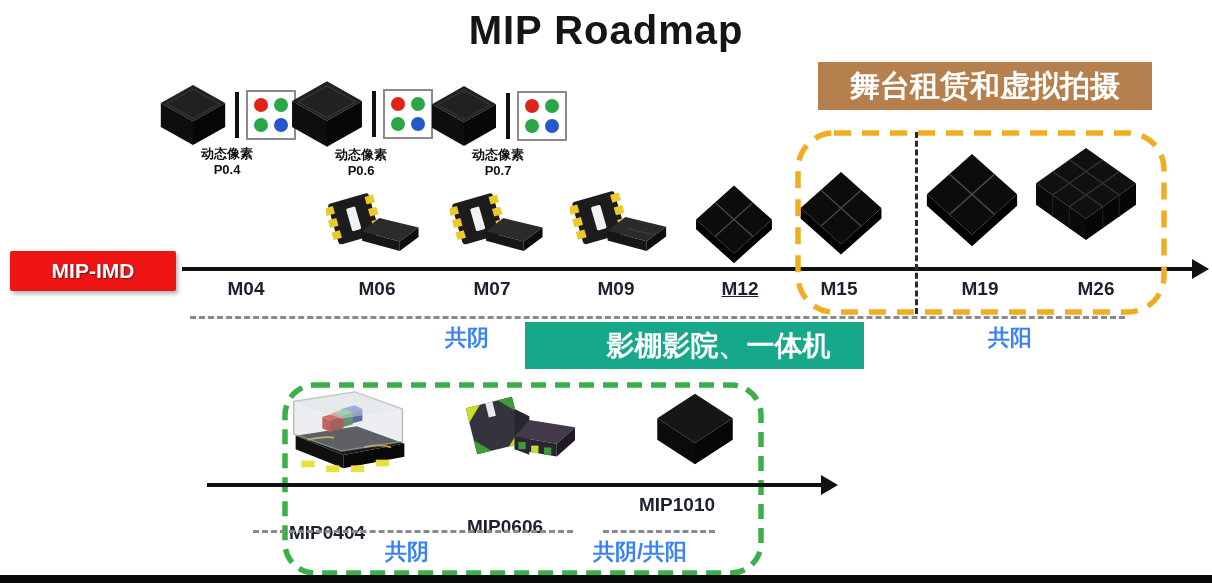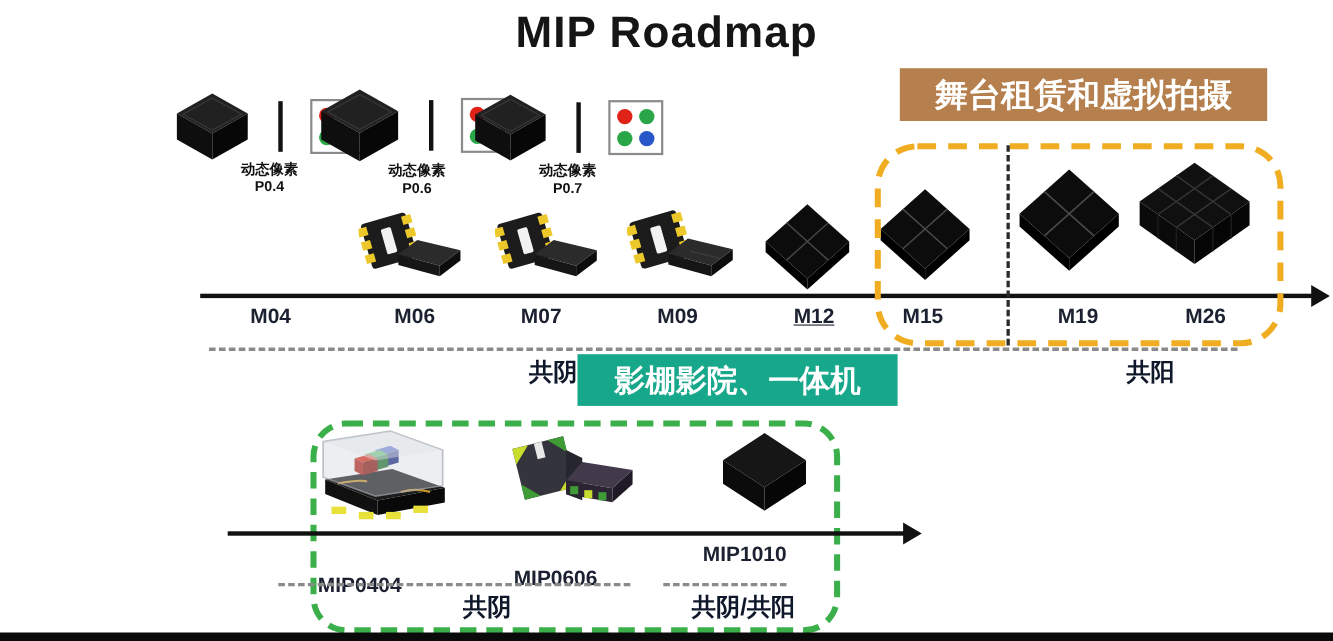--- a/index.html
+++ b/index.html
@@ -5,24 +5,24 @@
   html,body{margin:0;padding:0;background:#ffffff;}
   body{font-family:"Liberation Sans","DejaVu Sans",sans-serif;}
   .stage{position:relative;width:1212px;height:583px;background:#ffffff;overflow:hidden;}
 
   .title{position:absolute;left:0;top:8px;width:1212px;text-align:center;
          font-size:40px;font-weight:bold;color:#151515;letter-spacing:1px;}
 
   .banner{position:absolute;color:#ffffff;font-weight:bold;display:flex;
           align-items:center;justify-content:center;}
   .banner.stage-rental{left:818px;top:62px;width:334px;height:48px;background:#b5804e;font-size:30px;}
-  .banner.studio{left:525px;top:322px;width:291px;height:47px;background:#17a78a;font-size:28px;}
+  .banner.studio{left:525px;top:322px;width:291px;height:47px;background:#17a78a;font-size:28px;padding-left:48px;}
 
   
-  .pixel-group{position:absolute;display:flex;align-items:center;gap:25px;}
+  .pixel-group{position:absolute;display:flex;align-items:center;gap:7px;}
   .pg-label{position:absolute;top:64px;left:0;width:100%;text-align:center;
             font-size:13px;font-weight:bold;color:#111;line-height:16px;}
   .sep-bar{width:4px;height:46px;background:#111;}
   .pixel-box{width:50px;height:50px;background:#fff;border:2px solid #8a8a8a;
              display:grid;grid-template-columns:1fr 1fr;grid-template-rows:1fr 1fr;
              align-items:center;justify-items:center;padding:3px;box-sizing:border-box;}
   .dot{width:14px;height:14px;border-radius:50%;}
   .dot.r{background:#e02318;} .dot.g{background:#2aa648;} .dot.b{background:#2757c8;}
 
   .abs{position:absolute;}
@@ -37,21 +37,21 @@
   .row-label{position:absolute;width:166px;height:40px;color:#fff;font-weight:bold;
              font-size:21px;display:flex;align-items:center;justify-content:center;
              border-radius:2px;box-shadow:2px 3px 4px rgba(0,0,0,0.3);
              text-shadow:1px 1px 1px rgba(0,0,0,0.45);}
   .row-label.imd{left:10px;top:251px;background:#ee1414;}
   .row-label.chip{left:10px;top:459px;background:#1e196e;}
 
   .dash-gray{position:absolute;border-top:3px dashed #8a8a8a;height:0;}
   .dash-vert{position:absolute;border-left:3px dashed #2a2a2a;width:0;}
 
-  .cn{position:absolute;font-size:22px;font-weight:bold;color:#0f172a;text-align:right;}
+  .cn{position:absolute;font-size:22px;font-weight:bold;color:#3b82f6;text-align:left;}
 
   .bottom-bar{position:absolute;left:0;top:575px;width:1212px;height:8px;background:#0a0a0a;}
 
   svg{display:block;}
 </style>
 </head>
 <body>
 
 <div class="stage">
 
@@ -203,20 +203,23 @@
     <line x1="72" y1="14" x2="21" y2="50" stroke="#353535" stroke-width="1.4"></line>
     <line x1="89" y1="26" x2="38" y2="62" stroke="#353535" stroke-width="1.4"></line>
     <line x1="21" y1="50" x2="21" y2="72" stroke="#1c1c1c" stroke-width="1.4"></line>
     <line x1="38" y1="62" x2="38" y2="84" stroke="#1c1c1c" stroke-width="1.4"></line>
     <line x1="72" y1="62" x2="72" y2="84" stroke="#1c1c1c" stroke-width="1.4"></line>
     <line x1="89" y1="50" x2="89" y2="72" stroke="#1c1c1c" stroke-width="1.4"></line>
   </svg>
 
   <div class="dash-gray" style="left:190px;top:316px;width:935px;"></div>
 
+  <div class="row-label imd">
+    <span>MIP-IMD</span>
+  </div>
   <div class="tl-line" style="left:182px;top:267px;width:1012px;"></div>
   <div class="tl-arrow" style="left:1192px;top:259px;"></div>
 
   <svg class="abs" style="left:794px;top:129px;" width="374" height="187">
     <rect x="4" y="4" width="366" height="179" rx="36" fill="none" stroke="#f1ad21" stroke-width="5.5" stroke-dasharray="17 11"></rect>
   </svg>
   <div class="dash-vert" style="left:915px;top:132px;height:182px;"></div>
 
   <div class="ms" style="left:206px;top:278px;width:80px;">M04</div>
   <div class="ms" style="left:337px;top:278px;width:80px;">M06</div>

